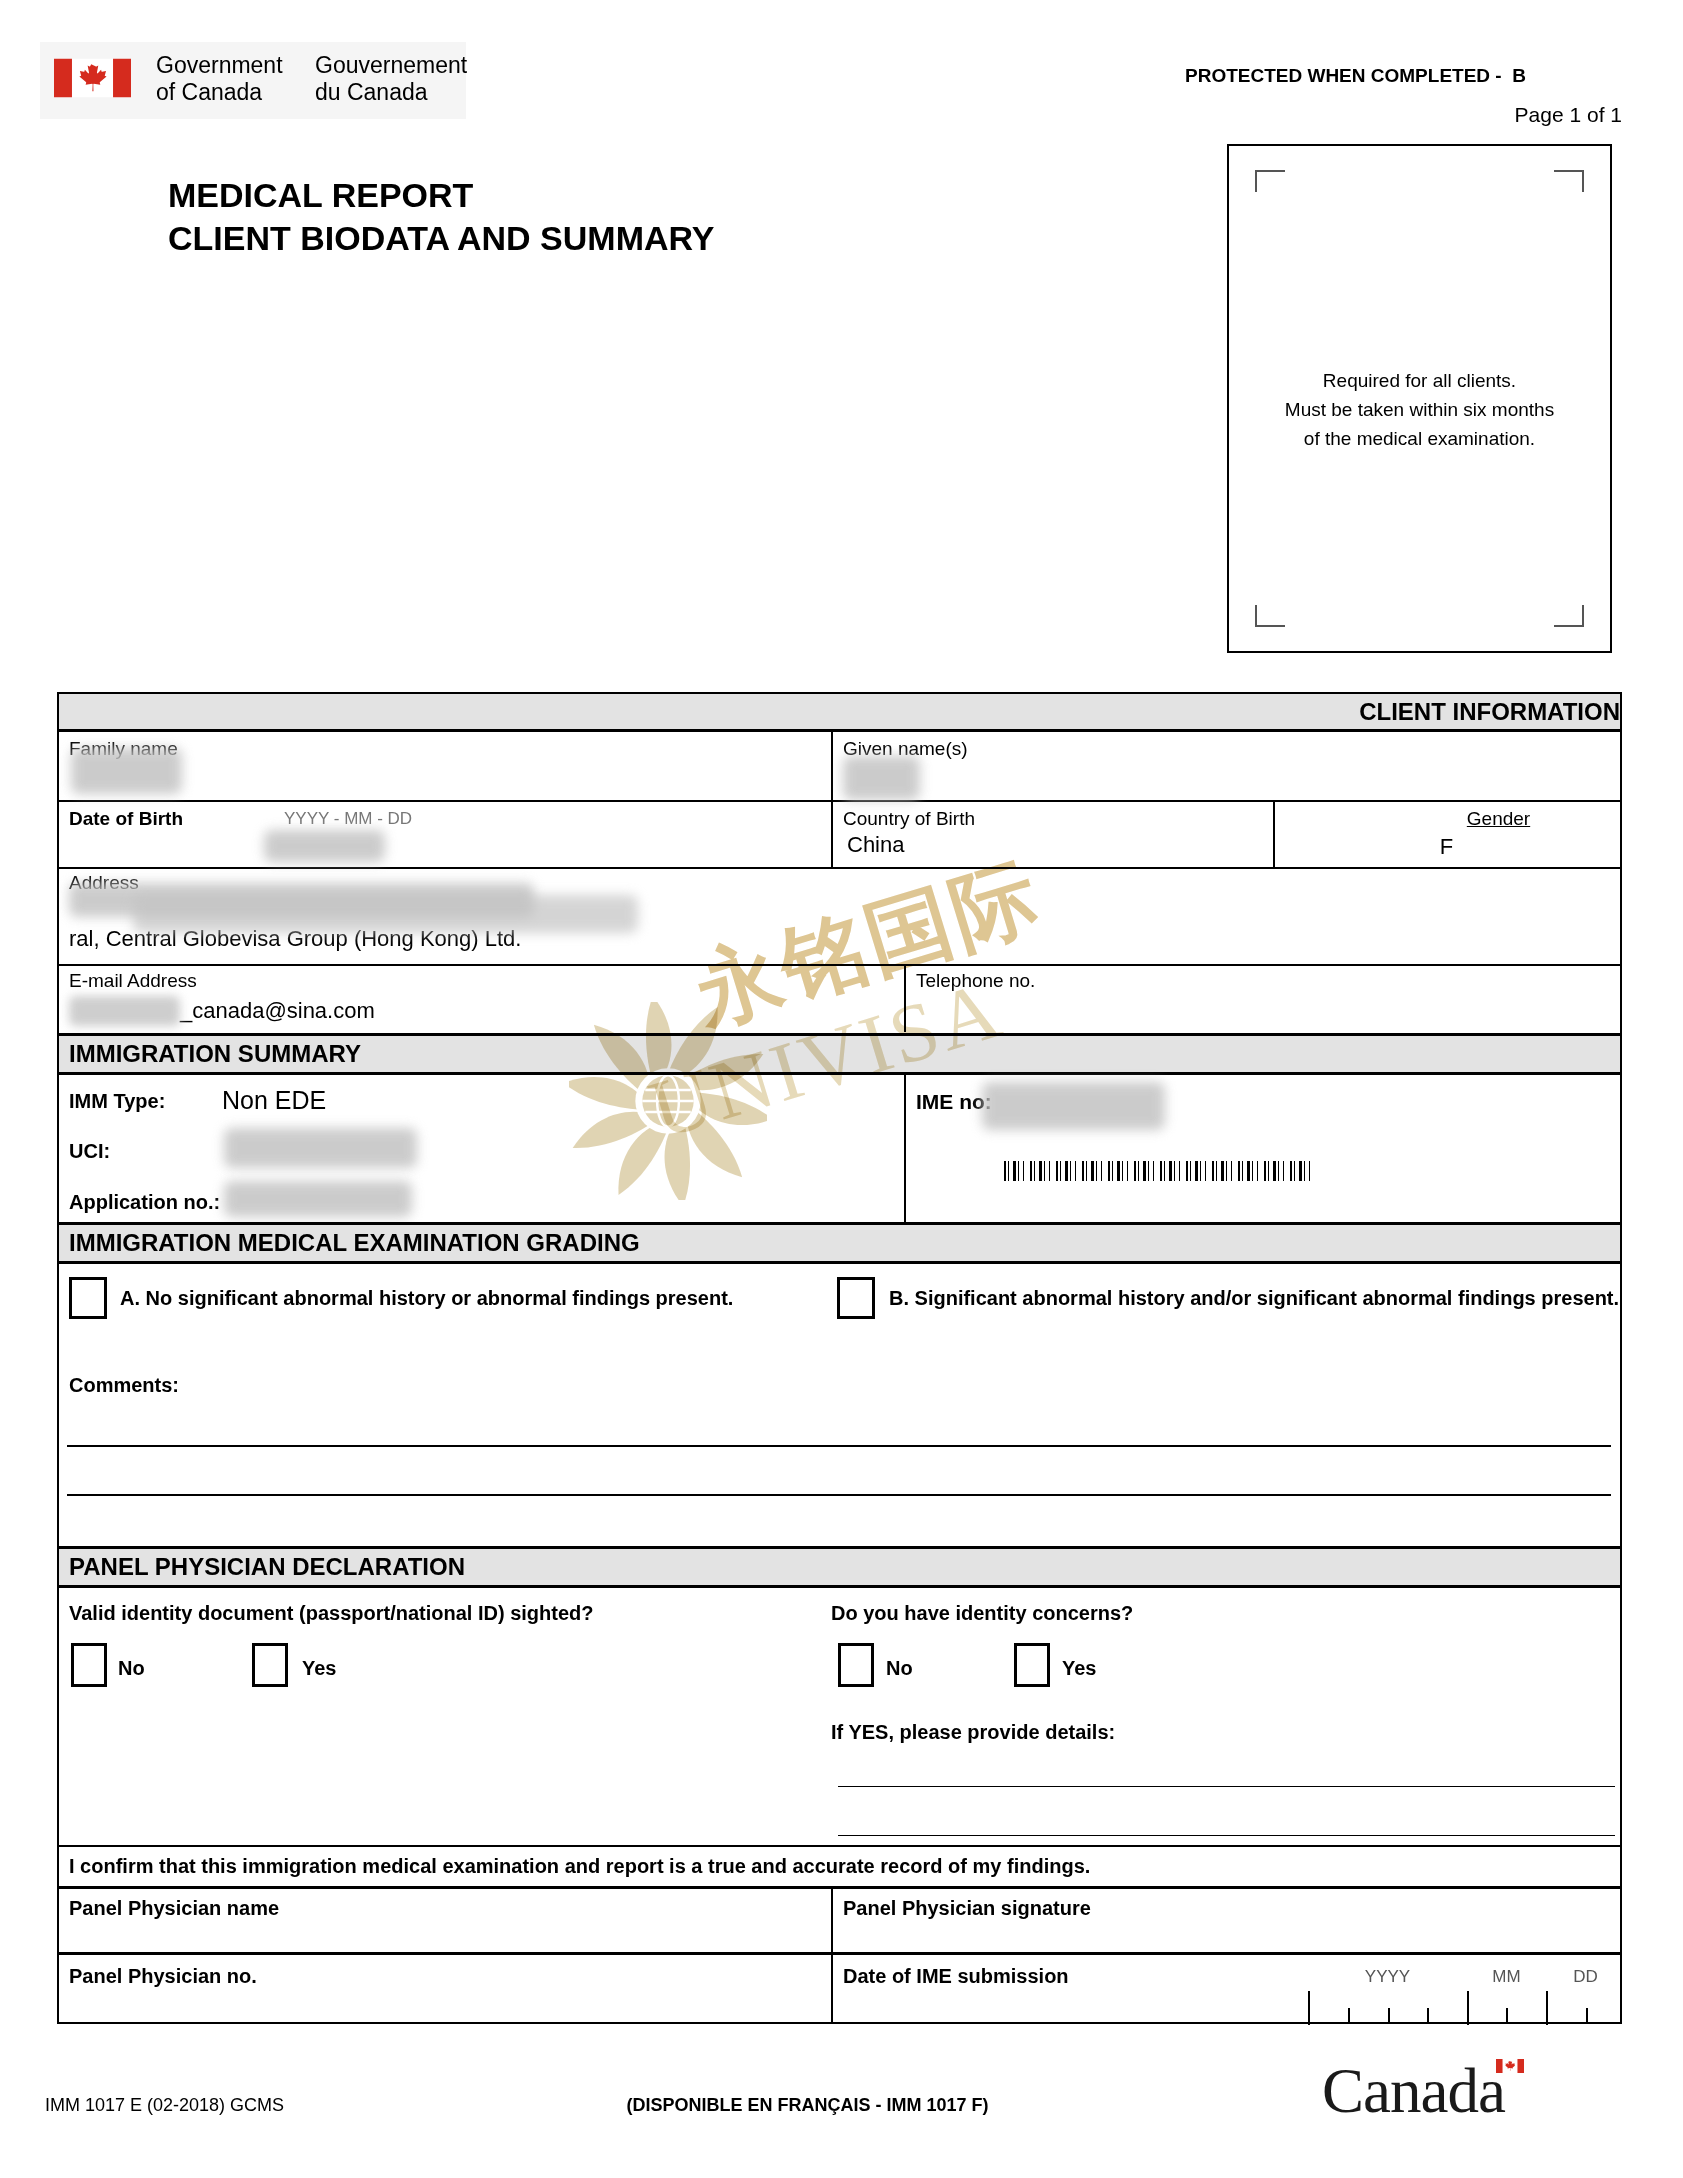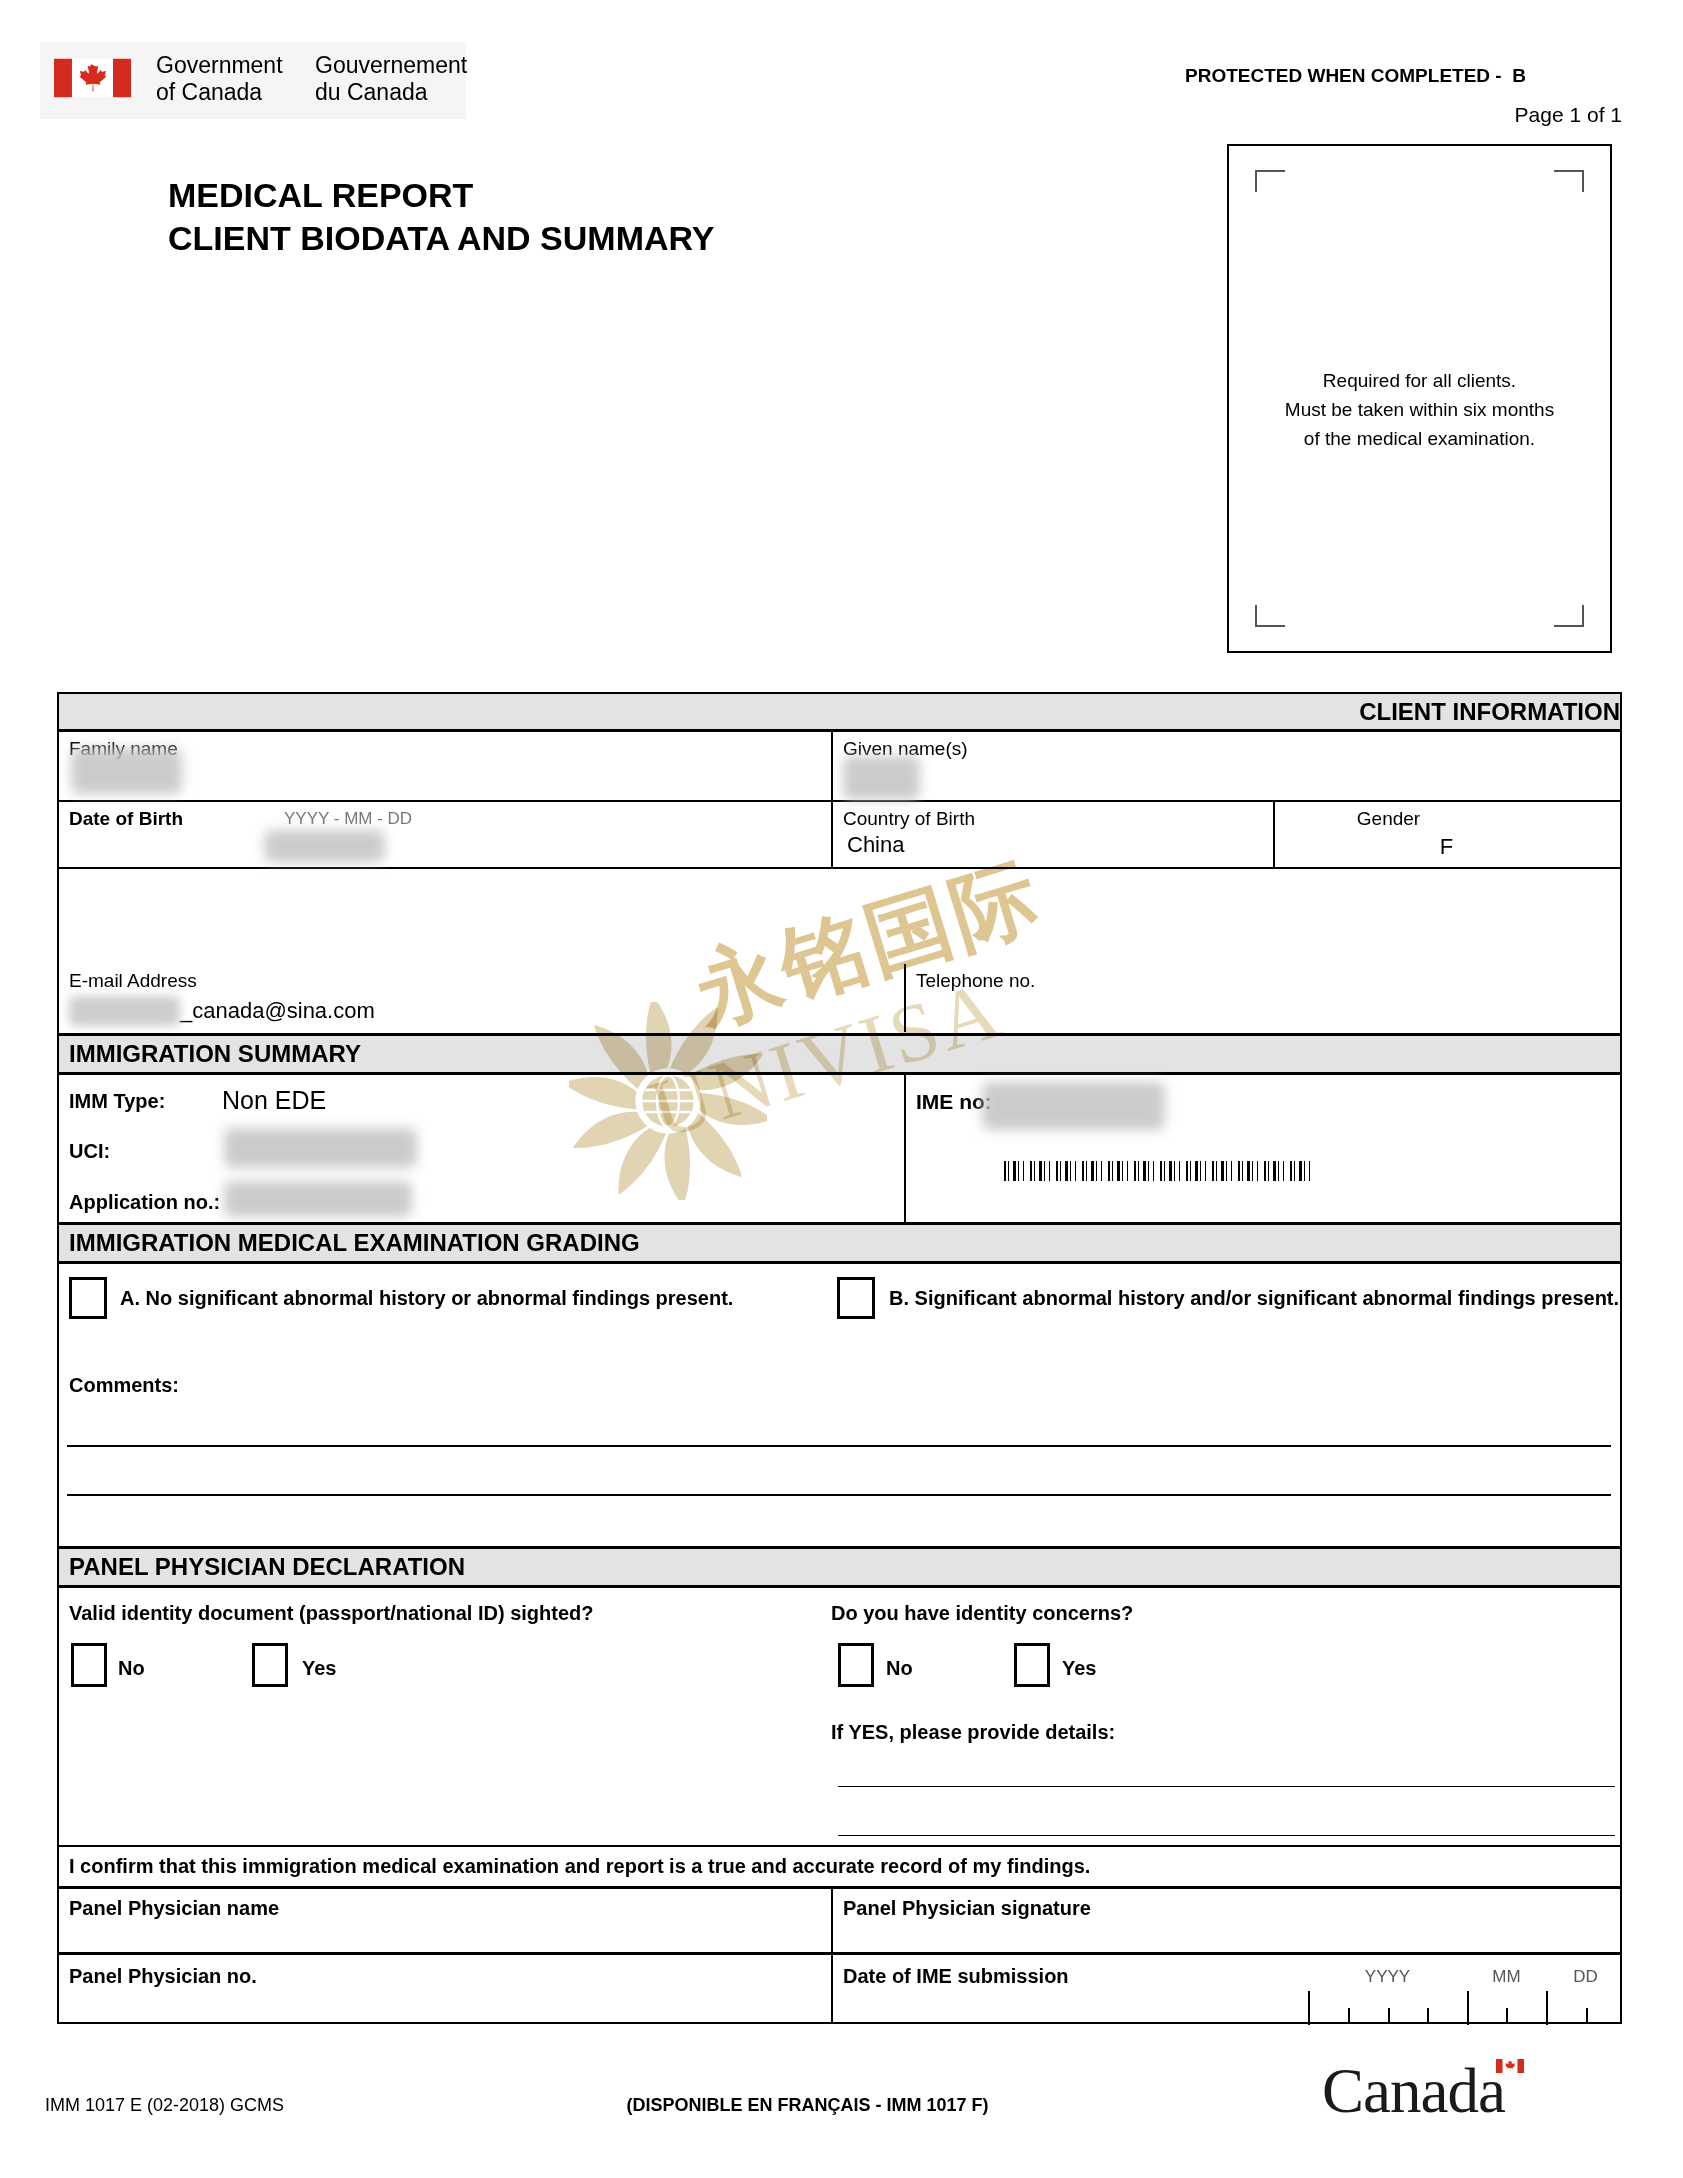--- a/index.html
+++ b/index.html
@@ -83,24 +83,30 @@
   </div>
 
   <div class="row" style="top:106px;height:67px;border-bottom:2px solid #000;">
     <div class="vdiv" style="left:772px;"></div>
     <div class="vdiv" style="left:1214px;"></div>
     <div class="abs" style="left:10px;top:8px;font-size:19px;font-weight:bold;">Date of Birth</div>
     <div class="abs" style="left:225px;top:9px;font-size:17px;color:#777;">YYYY - MM - DD</div>
     <div class="blob" style="left:205px;top:30px;width:121px;height:32px;"></div>
     <div class="abs lbl" style="left:784px;top:8px;">Country of Birth</div>
     <div class="abs val" style="left:788px;top:32px;">China</div>
-    <div class="abs lbl" style="left:1156px;top:8px;width:347px;text-align:center;">Gender</div>
+    <div class="abs lbl" style="left:1266px;top:8px;width:347px;text-align:center;text-decoration:underline;">Gender</div>
     <div class="abs val" style="left:1214px;top:34px;width:347px;text-align:center;">F</div>
   </div>
 
+  <div class="row" style="top:173px;height:97px;border-bottom:2px solid #000;">
+    <div class="abs lbl" style="left:10px;top:5px;">Address</div>
+    <div class="blob" style="left:10px;top:16px;width:465px;height:34px;"></div>
+    <div class="abs val" style="left:10px;top:59px;">ral, Central Globevisa Group (Hong Kong) Ltd.</div>
+    <div class="blob" style="left:74px;top:28px;width:505px;height:38px;opacity:.7;"></div>
+  </div>
 
   <div class="row" style="top:270px;height:68px;">
     <div class="vdiv" style="left:845px;"></div>
     <div class="abs lbl" style="left:10px;top:6px;">E-mail Address</div>
     <div class="abs" style="left:10px;top:32px;display:flex;align-items:center;">
       <span class="iblob" style="width:111px;height:30px;"></span>
         <span class="val">_canada@sina.com</span>
     </div>
     <div class="abs lbl" style="left:857px;top:6px;">Telephone no.</div>
   </div>

